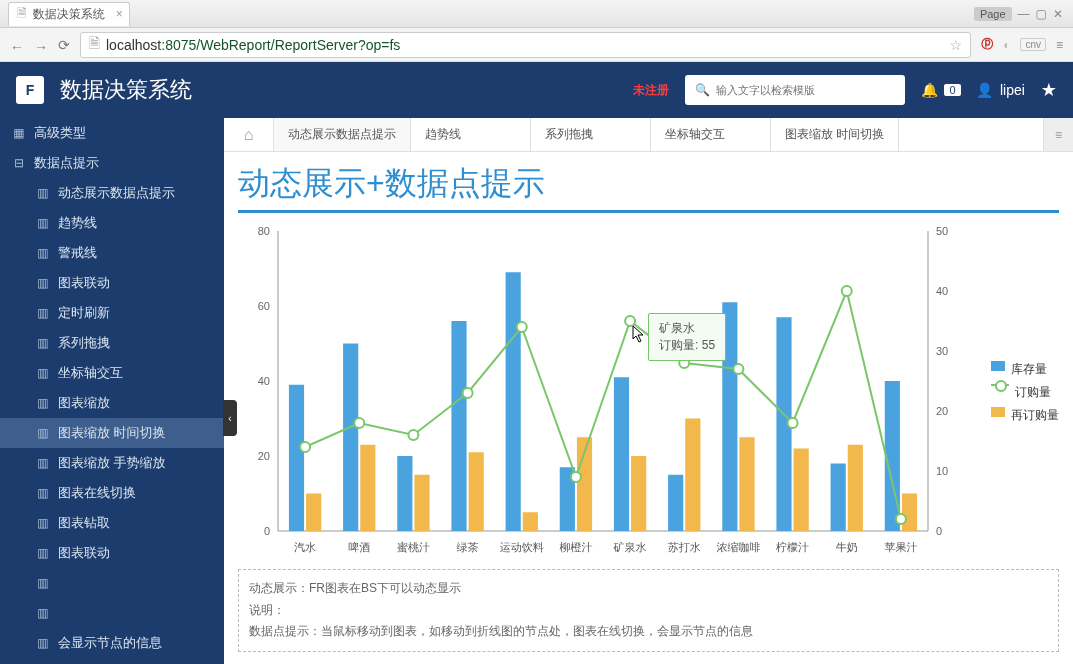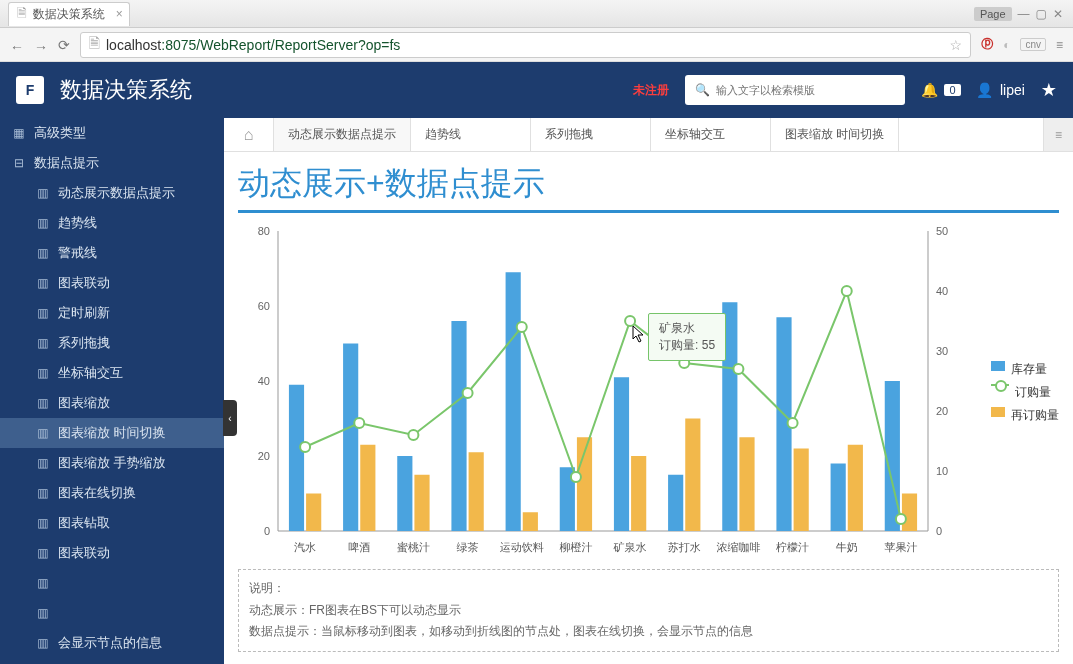--- a/index.html
+++ b/index.html
@@ -286,20 +286,20 @@
             <div>矿泉水</div>
             <div><span>订购量</span>: <span>55</span></div>
           </div>
           <div style="position: absolute; left: 394.083px; top: 104px;" id="cursor">
             <svg width="14" height="18">
                 <path d="M1 1 L1 14 L4 11 L7 17 L9 16 L6 10 L11 10 Z" fill="#fff" stroke="#000" stroke-width="1"></path>
               </svg>
           </div>
         </div>
         <div class="desc">
+          <div>动态展示：FR图表在BS下可以动态显示</div>
           <div>说明：</div>
-          <div>动态展示：FR图表在BS下可以动态显示</div>
           <div>数据点提示：当鼠标移动到图表，如移动到折线图的节点处，图表在线切换，会显示节点的信息</div>
         </div>
       </div>
     </div>
   </div>
 </div>
 
 </body></html>

